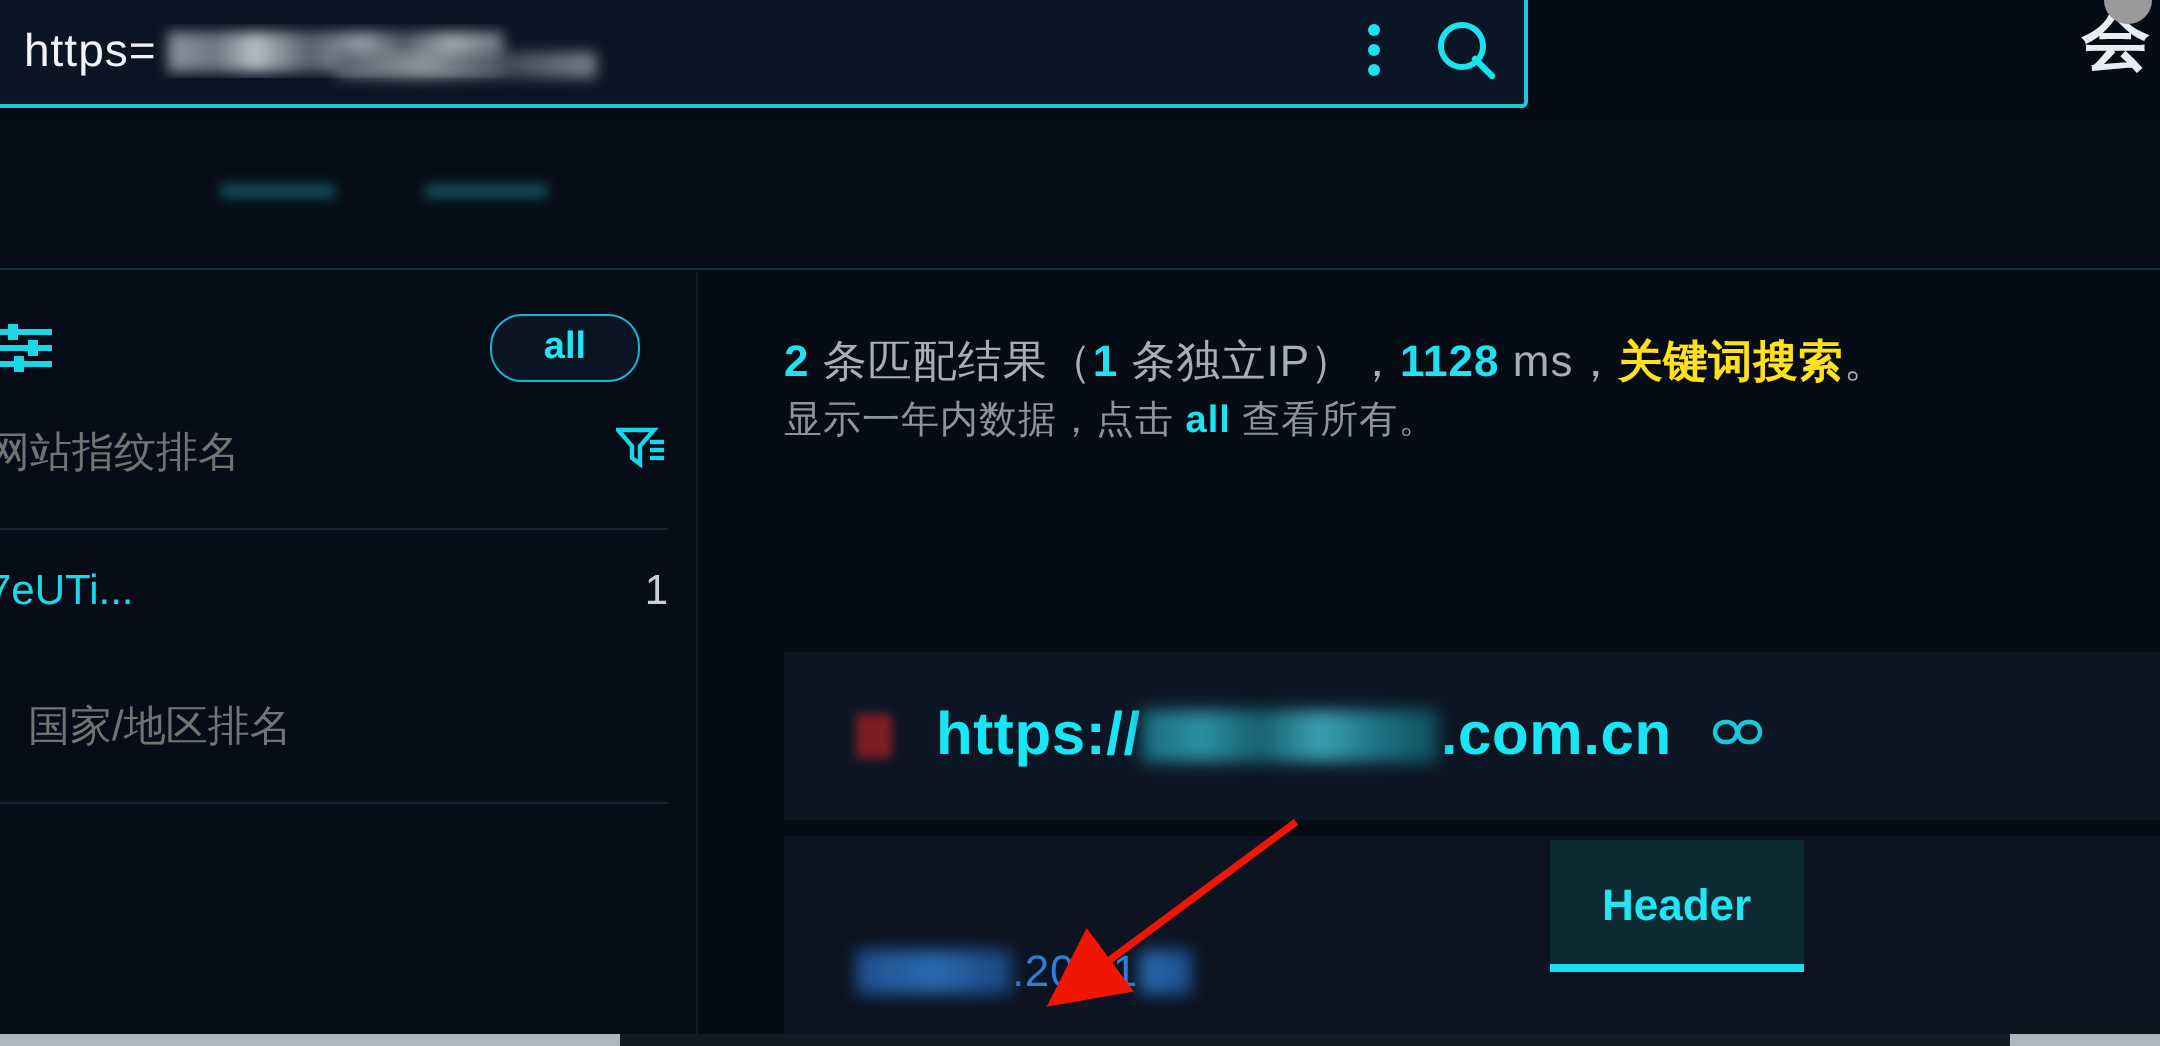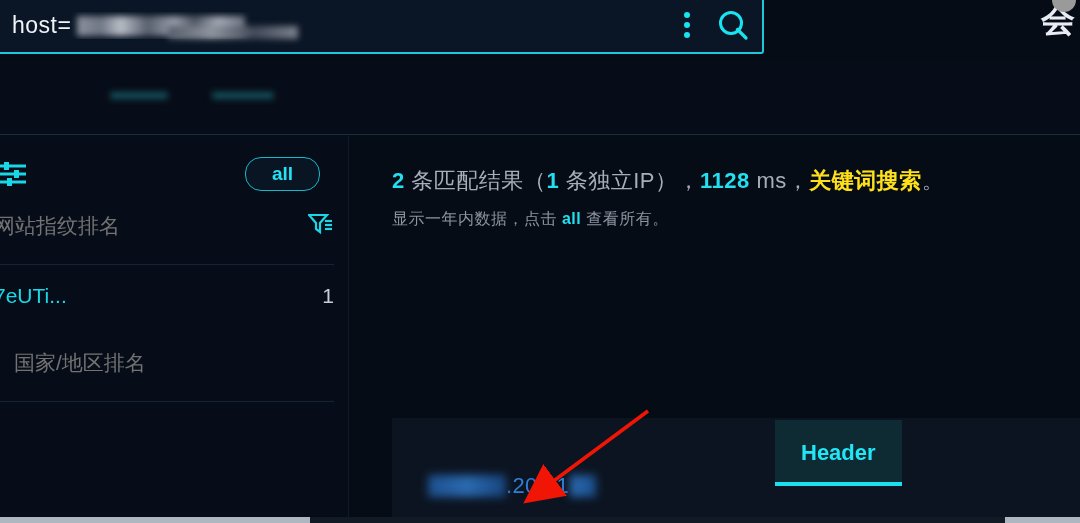--- a/index.html
+++ b/index.html
@@ -114,21 +114,21 @@
   #sidebar-divider{
     position:absolute;left:348px;top:136px;width:1px;height:387px;background:#0d1a28;
   }
 
   
   #main{
     position:absolute;left:380px;top:136px;width:700px;height:387px;
   }
   #summary{padding:28px 0 0 12px;}
   #summary .l1{font-size:22px;color:#a7aeba;line-height:1.5;letter-spacing:.5px;}
-  #summary .l2{font-size:16px;color:#8d94a1;margin-top:12px;letter-spacing:.5px;}
+  #summary .l2{font-size:19px;color:#8d94a1;letter-spacing:.5px;}
   .c-cyan{color:#22e0f0;font-weight:700;}
   .c-yellow{color:#ffe11b;font-weight:700;}
 
   #card-url{
     position:absolute;left:12px;top:190px;width:688px;height:84px;
     background:#0d1625;display:flex;align-items:center;
   }
   #fav-red{
     width:18px;height:22px;margin-left:36px;
     background:#7e1d23;filter:blur(2.5px);border-radius:2px;
@@ -179,21 +179,21 @@
   
   #sb-left{position:absolute;left:0;bottom:0;width:310px;height:6px;background:#aeb6c0;}
   #sb-right{position:absolute;left:1005px;bottom:0;width:75px;height:6px;background:#aeb6c0;}
   #sb-track{position:absolute;left:0;bottom:0;width:1080px;height:6px;background:#121a26;}
 </style>
 </head>
 <body>
 
 <div id="searchbar">
   <div id="search-text">
-    <span>host=</span>
+    <span>https=</span>
     <span class="kw-blur"></span>
     <span class="kw-blur2"></span>
   </div>
   <div id="dots-menu">
     <i></i>
     <i></i>
     <i></i>
   </div>
   <div id="search-go">
     <svg width="34" height="34" viewBox="0 0 34 34">
@@ -256,20 +256,34 @@
 
   <div id="summary">
     <div class="l1">
       <span class="c-cyan">2</span><span> 条匹配结果（</span><span class="c-cyan">1</span><span> 条独立IP），</span><span class="c-cyan">1128</span><span> ms，</span><span class="c-yellow">关键词搜索</span><span>。</span>
     </div>
     <div class="l2">
       <span>显示一年内数据，点击 </span><span class="c-cyan">all</span><span> 查看所有。</span>
     </div>
   </div>
 
+  <div id="card-url">
+    <span id="fav-red"></span>
+    <span id="url-text">
+      <span>https://</span>
+      <span id="url-blur"></span>
+      <span>.com.cn</span>
+    </span>
+    <span id="link-icon">
+      <svg width="28" height="20" viewBox="0 0 28 20">
+        <rect x="1.5" y="5" width="11" height="10" rx="5" fill="none" stroke="#19c9da" stroke-width="2.2"></rect>
+        <rect x="13" y="5" width="11" height="10" rx="5" fill="none" stroke="#19c9da" stroke-width="2.2"></rect>
+      </svg>
+    </span>
+  </div>
 
   <div id="card-detail">
     <div id="detail-left">
       <span id="dl-blur"></span>
     </div>
     <div id="ip-line">
       <span id="ip-b1"></span>
       <span>.200.1</span>
       <span id="ip-b2"></span>
     </div>

